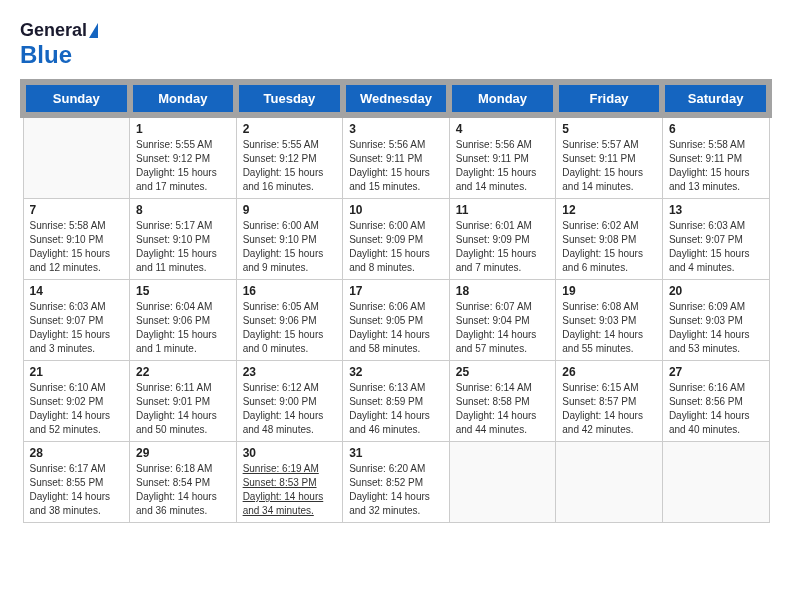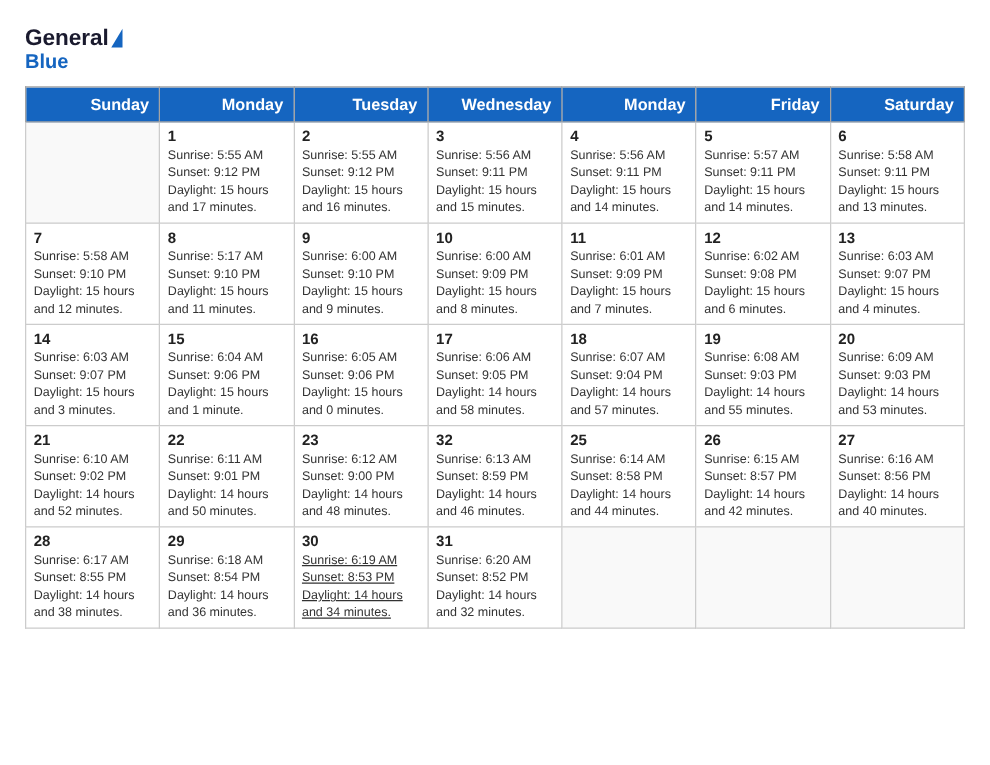--- a/index.html
+++ b/index.html
@@ -39,24 +39,24 @@
       color: #333;
     }
     .calendar {
       width: 100%;
       border-collapse: collapse;
       border: 1px solid #ccc;
     }
     .calendar th {
       background-color: #1565c0;
       color: #fff;
-      text-align: right;
+      text-align: center;
       padding: 6px 8px;
       font-size: 13px;
-      border: 1px solid #a3a3a3;
+      border: 6px solid #a3a3a3;
     }
     .calendar td {
       vertical-align: top;
       padding: 4px 6px;
       border: 1px solid #ccc;
       font-size: 10.5px;
       color: #222;
       width: 14.28%;
       min-height: 80px;
       background: #fff;
@@ -78,21 +78,21 @@
 </head>
 <body>
 
 <div class="header">
   <div class="logo">
     <div class="logo-line">
       <span style="font-size:18px;font-weight:bold;color:#1a1a2e;">General</span>
       <span style="display:inline-block;margin-left:2px;width:0;height:0;border-left:9px solid transparent;border-bottom:15px solid #1565c0;position:relative;top:0px;"></span>
     </div>
     <div>
-      <span style="font-size:16px;font-weight:bold;color:#1565c0;">Blue</span>
+      <span style="font-size:24px;font-weight:bold;color:#1565c0;">Blue</span>
     </div>
   </div>
   <div class="title-block">
   </div>
 </div>
 
 <table class="calendar">
   <thead>
     <tr>
     <th>Sunday</th>

